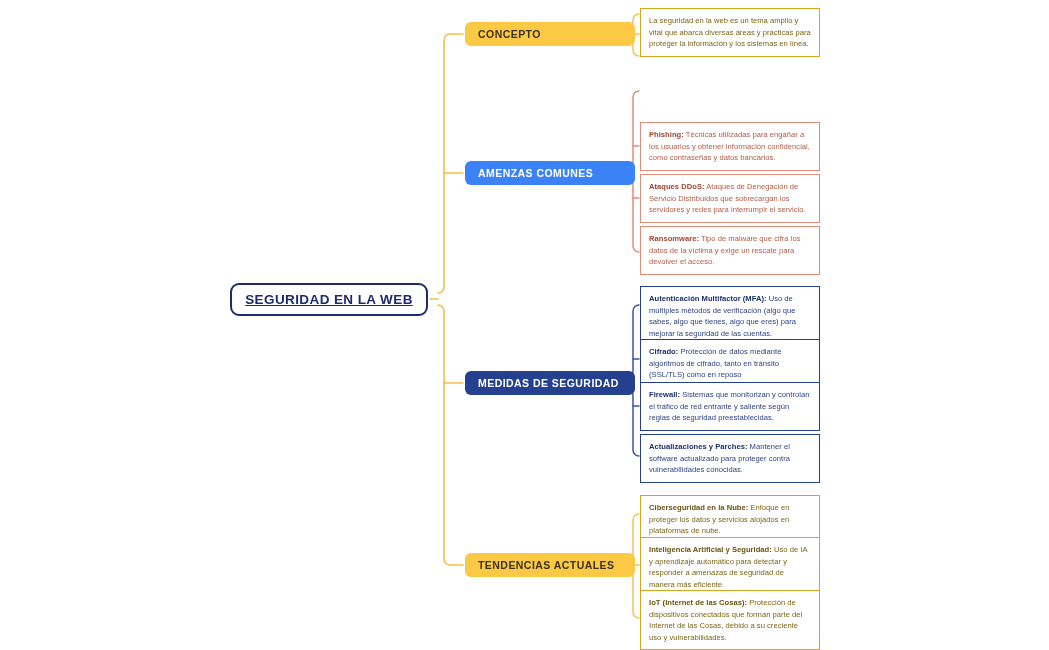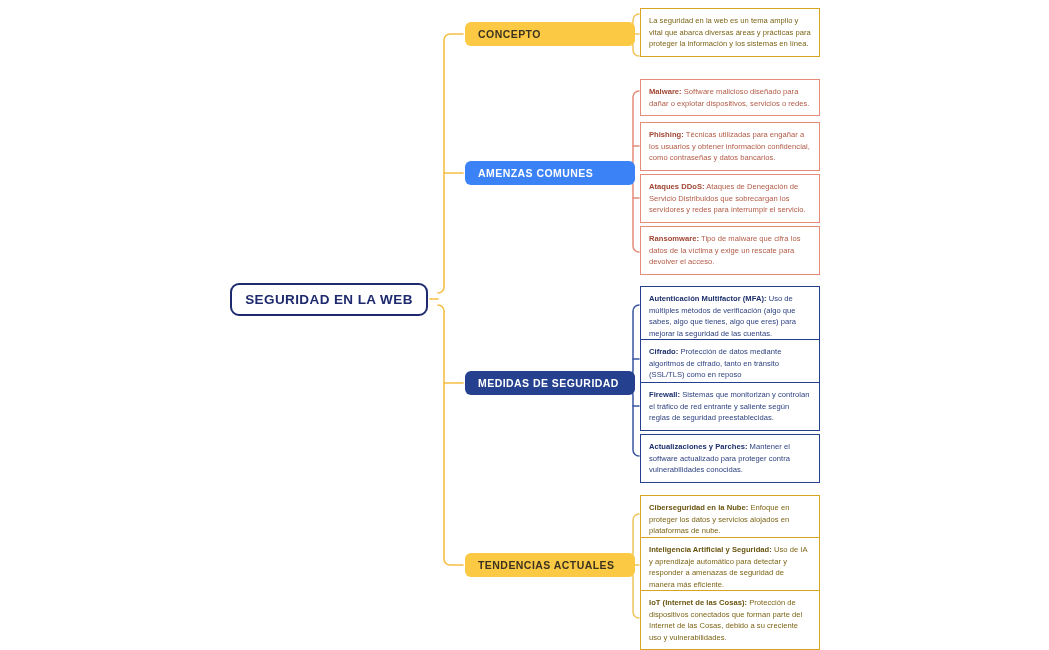--- a/index.html
+++ b/index.html
@@ -44,20 +44,21 @@
     border-radius: 9px;
     background: #ffffff;
     display: flex;
     align-items: center;
     justify-content: center;
     font-size: 13.5px;
     font-weight: bold;
     letter-spacing: 0.4px;
     color: #1e2a6e;
     white-space: nowrap;
+    text-decoration: underline;
   }
 
   
   .branch-pill {
     position: absolute;
     left: 465px;
     width: 170px;
     height: 24px;
     box-sizing: border-box;
     border-radius: 6px;
@@ -164,23 +165,20 @@
   </div>
 
   <div class="branch-pill pill-tendencias">
     <span>TENDENCIAS ACTUALES</span>
   </div>
 
   <div class="card c-yellow" style="top:8px;">
     <b></b><span>La seguridad en la web es un tema amplio y vital que abarca diversas áreas y prácticas para proteger la información y los sistemas en línea.</span>
   </div>
 
-  <div class="card c-red" style="top:79px;">
-    <b>Malware:</b><span> Software malicioso diseñado para dañar o explotar dispositivos, servicios o redes.</span>
-  </div>
 
   <div class="card c-red" style="top:122px;">
     <b>Phishing:</b><span> Técnicas utilizadas para engañar a los usuarios y obtener información confidencial, como contraseñas y datos bancarios.</span>
   </div>
 
   <div class="card c-red" style="top:174px;">
     <b>Ataques DDoS:</b><span> Ataques de Denegación de Servicio Distribuidos que sobrecargan los servidores y redes para interrumpir el servicio.</span>
   </div>
 
   <div class="card c-red" style="top:226px;">

